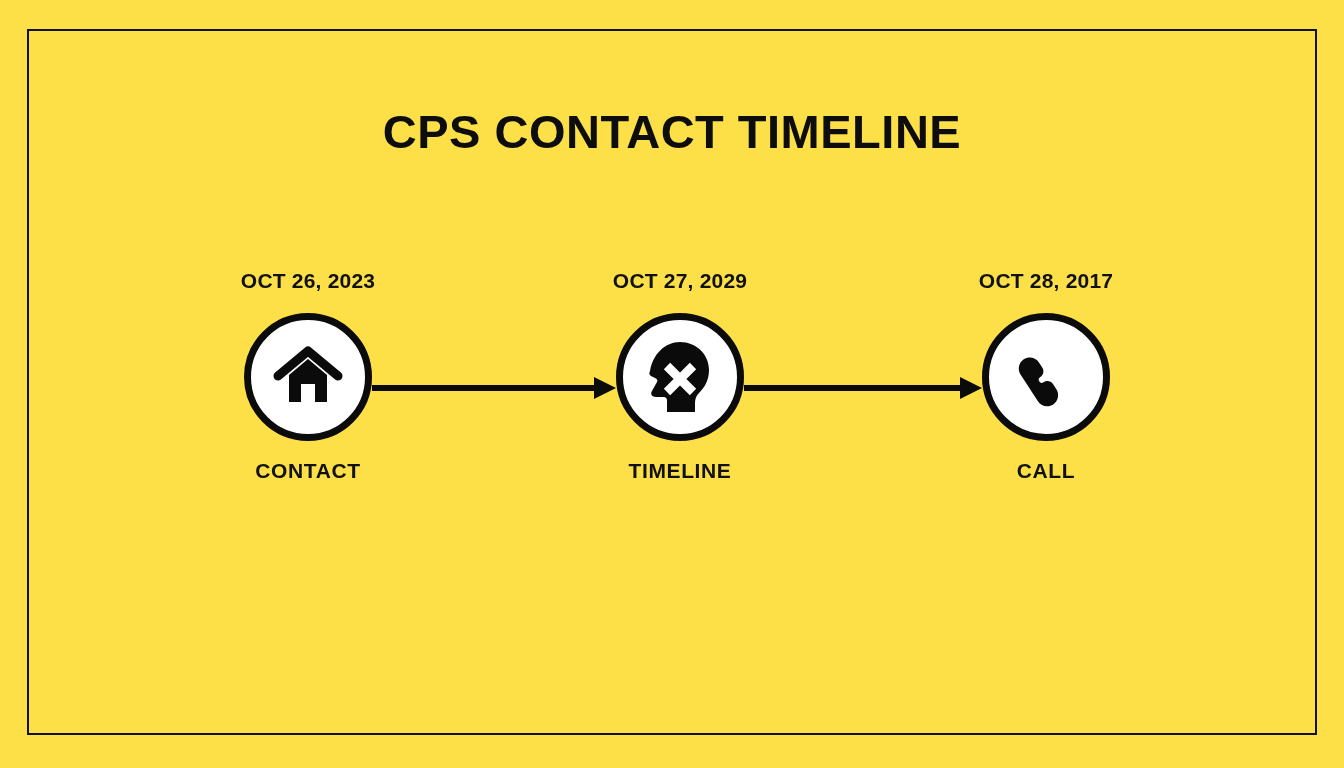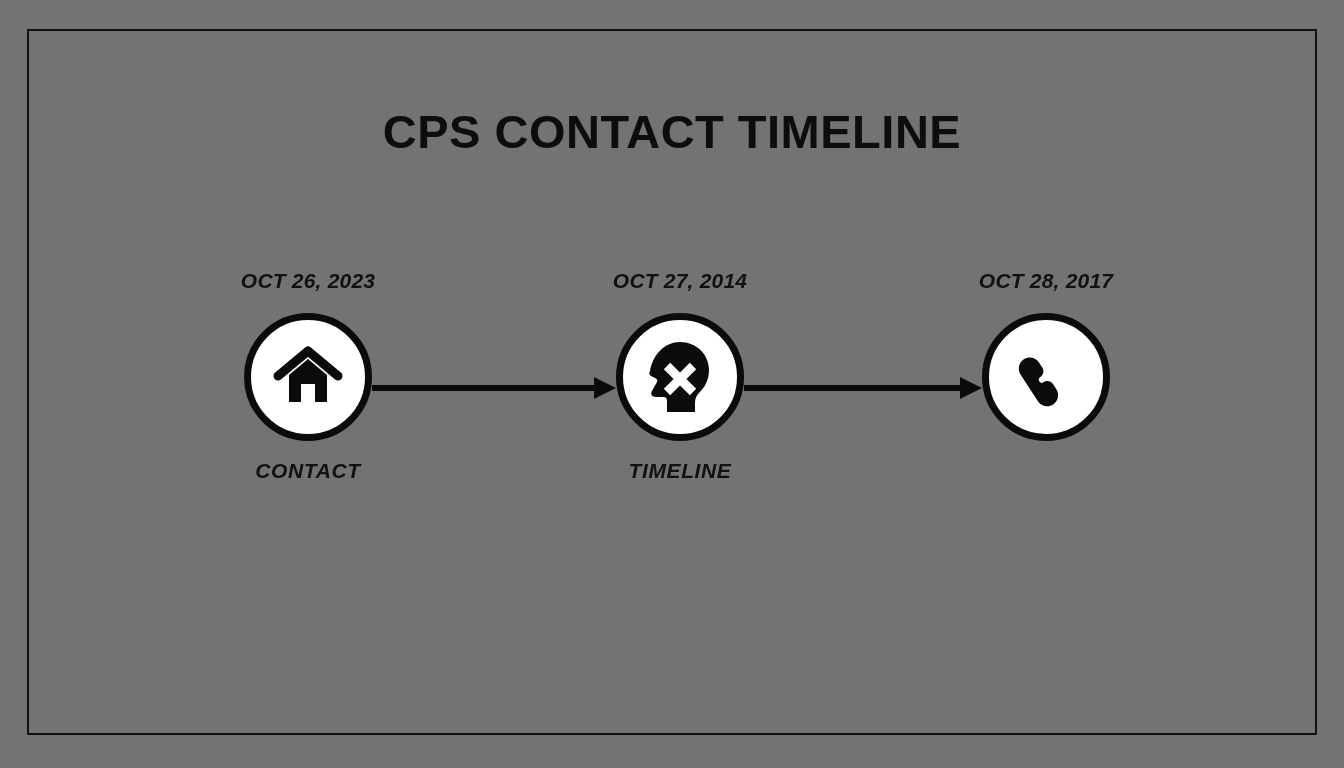--- a/index.html
+++ b/index.html
@@ -10,21 +10,21 @@
   body {
     width: 1344px;
     height: 768px;
     font-family: "Liberation Sans", sans-serif;
     overflow: hidden;
   }
   .slide {
     position: relative;
     width: 1344px;
     height: 768px;
-    background: #737373;
+    background: #fde047;
   }
   .frame {
     position: absolute;
     left: 27px;
     top: 29px;
     width: 1290px;
     height: 706px;
     border: 2.5px solid #121212;
     box-sizing: border-box;
     background: transparent;
@@ -42,21 +42,20 @@
     color: #0d0d0d;
     line-height: 1;
     white-space: nowrap;
   }
   .timeline {
     position: absolute;
     left: 0;
     top: 262px;
     width: 1344px;
     height: 240px;
-    font-style: italic;
   }
   .node {
     position: absolute;
     top: 0;
     width: 260px;
     height: 240px;
     margin-left: -130px;
     text-align: center;
   }
   .node-date {
@@ -142,21 +141,21 @@
       <div class="node-circle">
         <svg width="70" height="64" viewBox="0 0 70 64" aria-hidden="true">
           <path d="M5 31 L35 6 L65 31" fill="none" stroke="#0b0b0b" stroke-width="9" stroke-linecap="round" stroke-linejoin="round"></path>
           <path d="M16 30 L35 14 L54 30 L54 57 L42 57 L42 39 L28 39 L28 57 L16 57 Z" fill="#0b0b0b"></path>
         </svg>
       </div>
       <div class="node-label">CONTACT</div>
     </div>
 
     <div class="node" style="left:680px;">
-      <div class="node-date">OCT 27, 2014</div>
+      <div class="node-date">OCT 27, 2029</div>
       <div class="node-circle">
         <svg width="66" height="72" viewBox="0 0 66 72" aria-hidden="true">
           <path d="M33 1
                    C49 1 62 13 62 29
                    C62 40 57 47 52 52
                    C49 55 48 58 48 62
                    L48 71
                    L20 71
                    L20 60
                    C20 57 19 56 16 56
@@ -187,16 +186,17 @@
                      C25 35 26 36 28 36
                      C32 36 35 39 35 43
                      L35 49
                      C35 55 30 60 24 60
                      C18 60 13 55 13 49
                      L13 17
                      C13 11 18 6 24 6 Z" fill="#0b0b0b"></path>
           </g>
         </svg>
       </div>
+      <div class="node-label">CALL</div>
     </div>
 
   </div>
 </div>
 
 </body></html>

